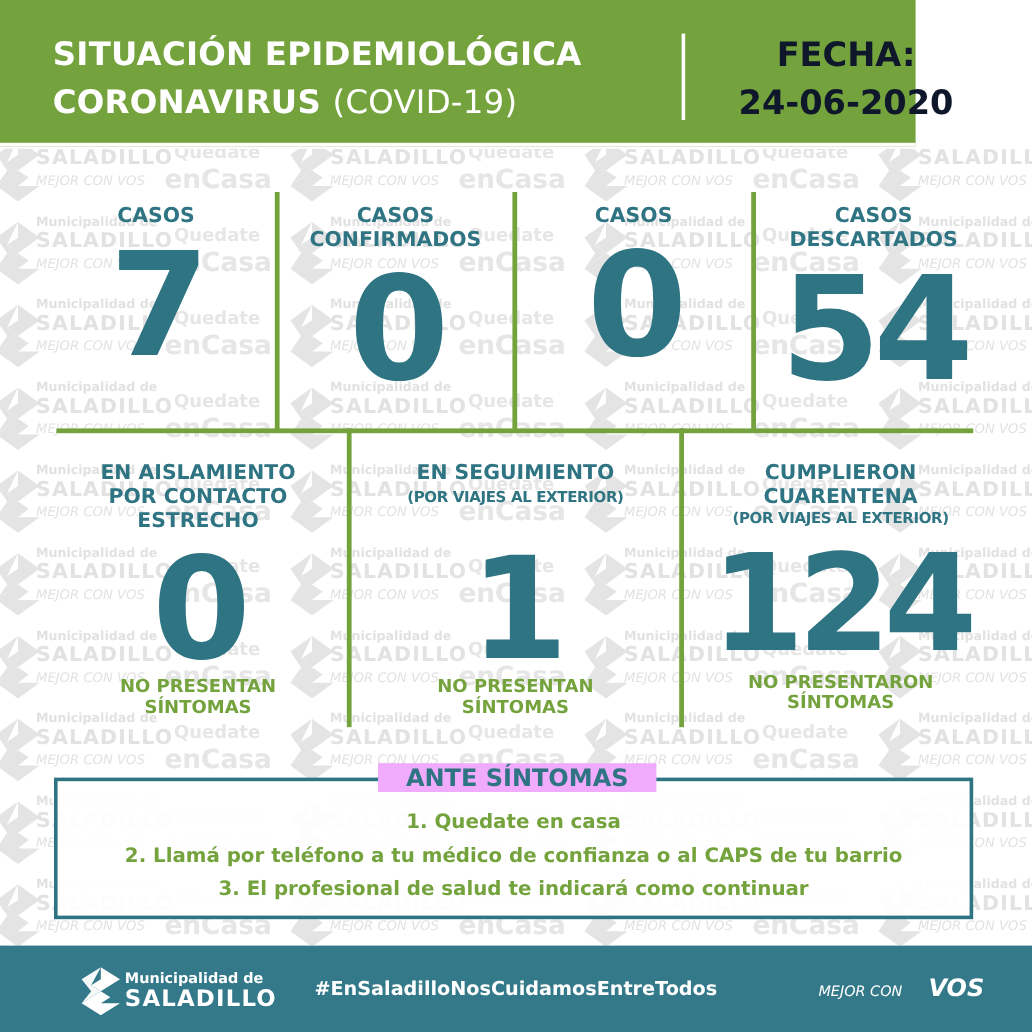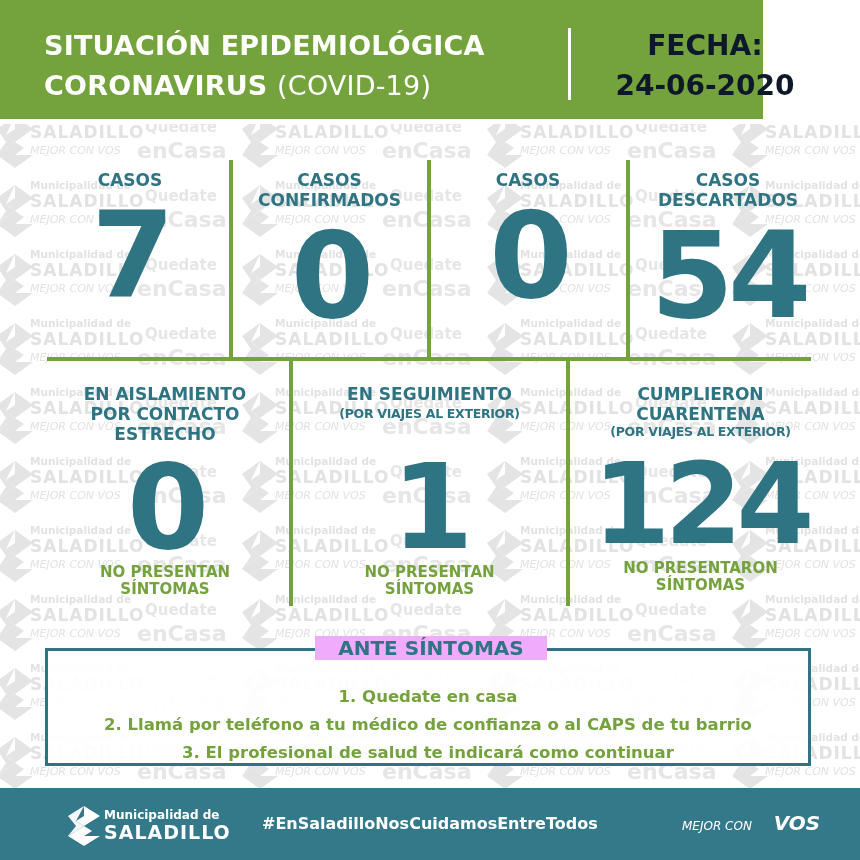--- a/index.html
+++ b/index.html
@@ -30,21 +30,21 @@
   .cell { position: absolute; text-align: center; }
   .cell .lbl { color: #2f7483; font-weight: bold; font-size: 17px; line-height: 20px; }
   .cell .sub { color: #2f7483; font-weight: bold; font-size: 12.5px; line-height: 16px; letter-spacing: -0.3px; }
   .cell .num { color: #2f7483; font-weight: bold; font-family: "DejaVu Sans", sans-serif; letter-spacing: -6px; }
   .cell .note { color: #74a33d; font-weight: bold; font-size: 15px; line-height: 17px; }
 
   
   .box { position: absolute; left: 45px; top: 648px; width: 766px; height: 118px; border: 3px solid #2f7483; background: rgba(255,255,255,0.93); }
   .box-title { position: absolute; left: 315px; top: 636px; width: 232px; text-align: center; background: #f0abfc; color: #2f7483; font-weight: bold; font-size: 20px; line-height: 24px; }
   .box .item { color: #74a33d; font-weight: bold; font-size: 16.5px; line-height: 28px; text-align: center; white-space: nowrap; }
-  .box .items { position: absolute; left: 0; top: 32px; width: 100%; }
+  .box .items { position: absolute; left: 0; top: 20px; width: 100%; }
 
   
   .footer { position: absolute; left: 0; top: 788px; width: 860px; height: 72px; background: #34798a; }
   .footer .logo { position: absolute; left: 66px; top: 18px; width: 36px; height: 40px; }
   .footer .muni1 { position: absolute; left: 104px; top: 20px; color: #fff; font-weight: bold; font-size: 12px; line-height: 14px; }
   .footer .muni2 { position: absolute; left: 104px; top: 33px; color: #fff; font-weight: bold; font-size: 19px; line-height: 22px; letter-spacing: 1px; }
   .footer .hashtag { position: absolute; left: 262px; top: 26px; color: #fff; font-weight: bold; font-size: 16px; line-height: 20px; }
   .footer .mejor { position: absolute; left: 682px; top: 24px; color: #fff; font-style: italic; font-size: 12px; line-height: 22px; white-space: nowrap; }
   .footer .mejor b { font-size: 20px; font-style: italic; margin-left: 18px; }
 </style>

